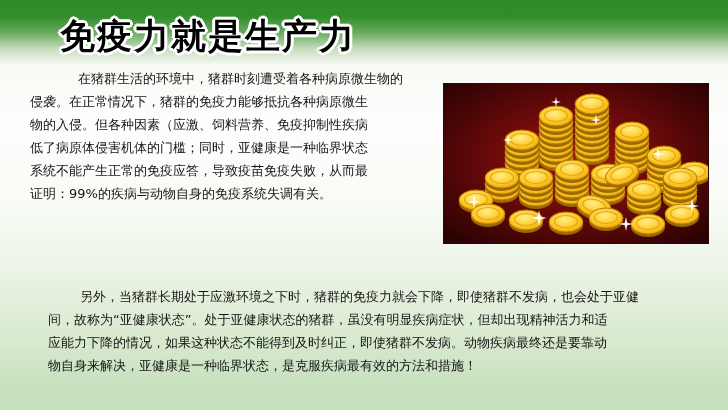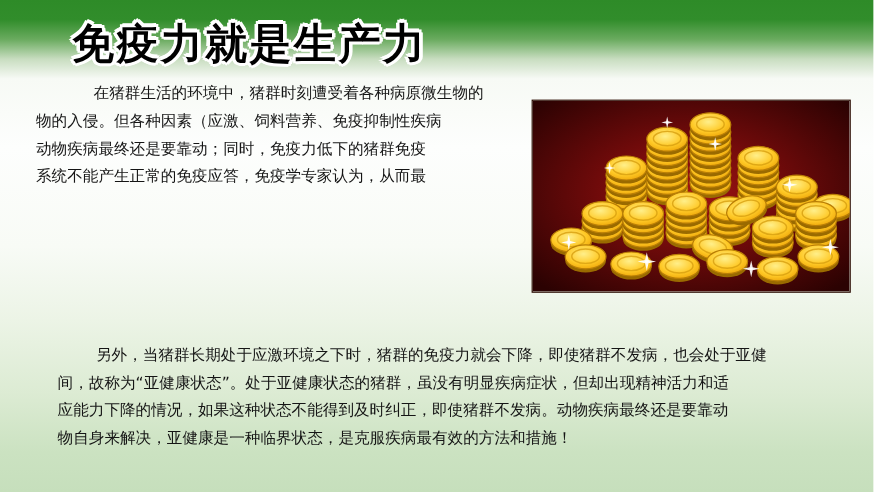--- a/index.html
+++ b/index.html
@@ -50,23 +50,25 @@
 </style>
 </head>
 <body>
 
 <div class="slide">
 
   <div class="title">免疫力就是生产力</div>
 
   <div class="para para1">
     <div class="ln indent3">在猪群生活的环境中，猪群时刻遭受着各种病原微生物的</div>
+    <div class="ln">侵袭。在正常情况下，猪群的免疫力能够抵抗各种病原微生</div>
     <div class="ln">物的入侵。但各种因素（应激、饲料营养、免疫抑制性疾病</div>
-    <div class="ln">动物疾病最终还是要靠动；同时，免疫力低下的猪群免疫</div>
-    <div class="ln">系统不能产生正常的免疫应答，免疫学专家认为，从而最</div>
+    <div class="ln">低了病原体侵害机体的门槛；同时，亚健康是一种临界状态</div>
+    <div class="ln">系统不能产生正常的免疫应答，导致疫苗免疫失败，从而最</div>
+    <div class="ln">证明：99%的疾病与动物自身的免疫系统失调有关。</div>
   </div>
 
   <svg class="coins" viewBox="0 0 264 159" xmlns="http://www.w3.org/2000/svg" aria-hidden="true">
     <defs>
       <radialGradient id="bgGlow" cx="50%" cy="48%" r="68%">
         <stop offset="0%" stop-color="#a11414"></stop>
         <stop offset="45%" stop-color="#6e0a0a"></stop>
         <stop offset="100%" stop-color="#2b0202"></stop>
       </radialGradient>
       <radialGradient id="coinFace" cx="45%" cy="38%" r="75%">

